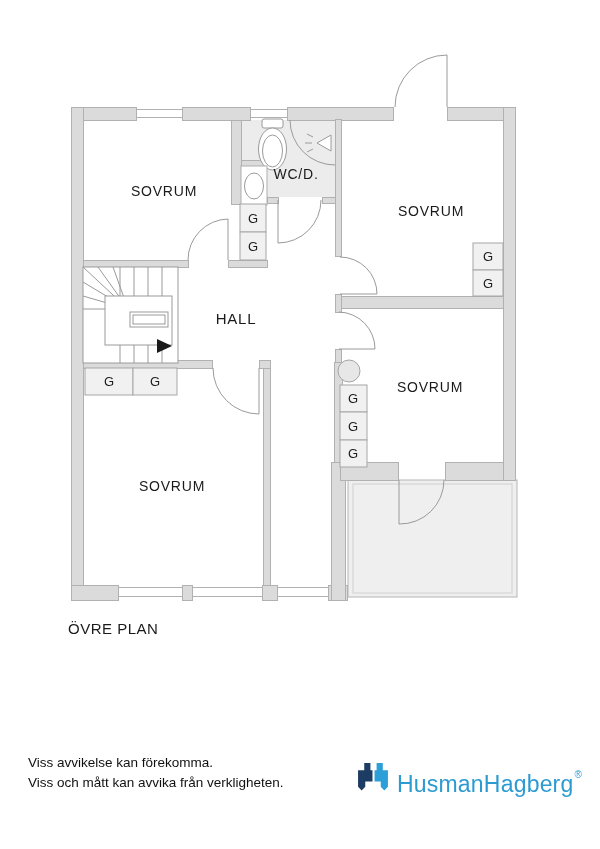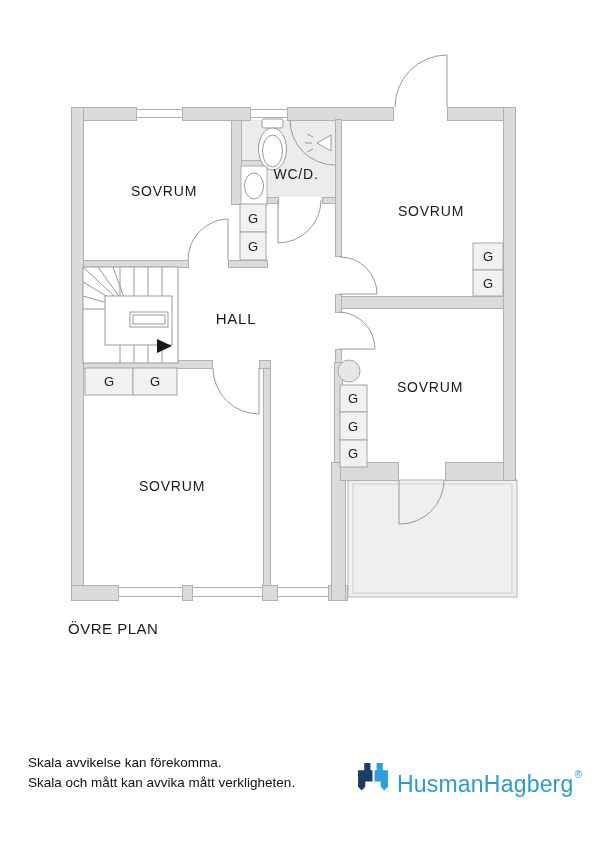--- a/index.html
+++ b/index.html
@@ -152,22 +152,22 @@
     <text class="room-label" x="431" y="216" text-anchor="middle">SOVRUM</text>
     <text class="hall-label" x="236" y="324" text-anchor="middle">HALL</text>
     <text class="room-label" x="430" y="392" text-anchor="middle">SOVRUM</text>
     <text class="room-label" x="172" y="491" text-anchor="middle">SOVRUM</text>
 
     <text class="plan-title" x="68" y="634">ÖVRE PLAN</text>
   </svg>
 
   
   <div class="footer-disclaimer">
-    <div>Skala avvikelse kan förekomma.</div>
-    <div>Skala och mått kan avvika mått verkligheten.</div>
+    <div>Viss avvikelse kan förekomma.</div>
+    <div>Viss och mått kan avvika från verkligheten.</div>
   </div>
 
   <div class="brand-logo">
     <svg width="34" height="33" viewBox="0 0 33 32">
       <path d="M2,9 H8 V2 H14 V9 H16 V20 H9 V25 L5.5,28.5 L2,25 Z" fill="#1d3c63"></path>
       <path d="M18,9 H20 V2 H26 V9 H31 V25 L27.5,28.5 L24,25 V20 H18 Z" fill="#2d9fd8"></path>
     </svg>
     <span class="wordmark">HusmanHagberg</span>
     <span class="reg">®</span>
   </div>

